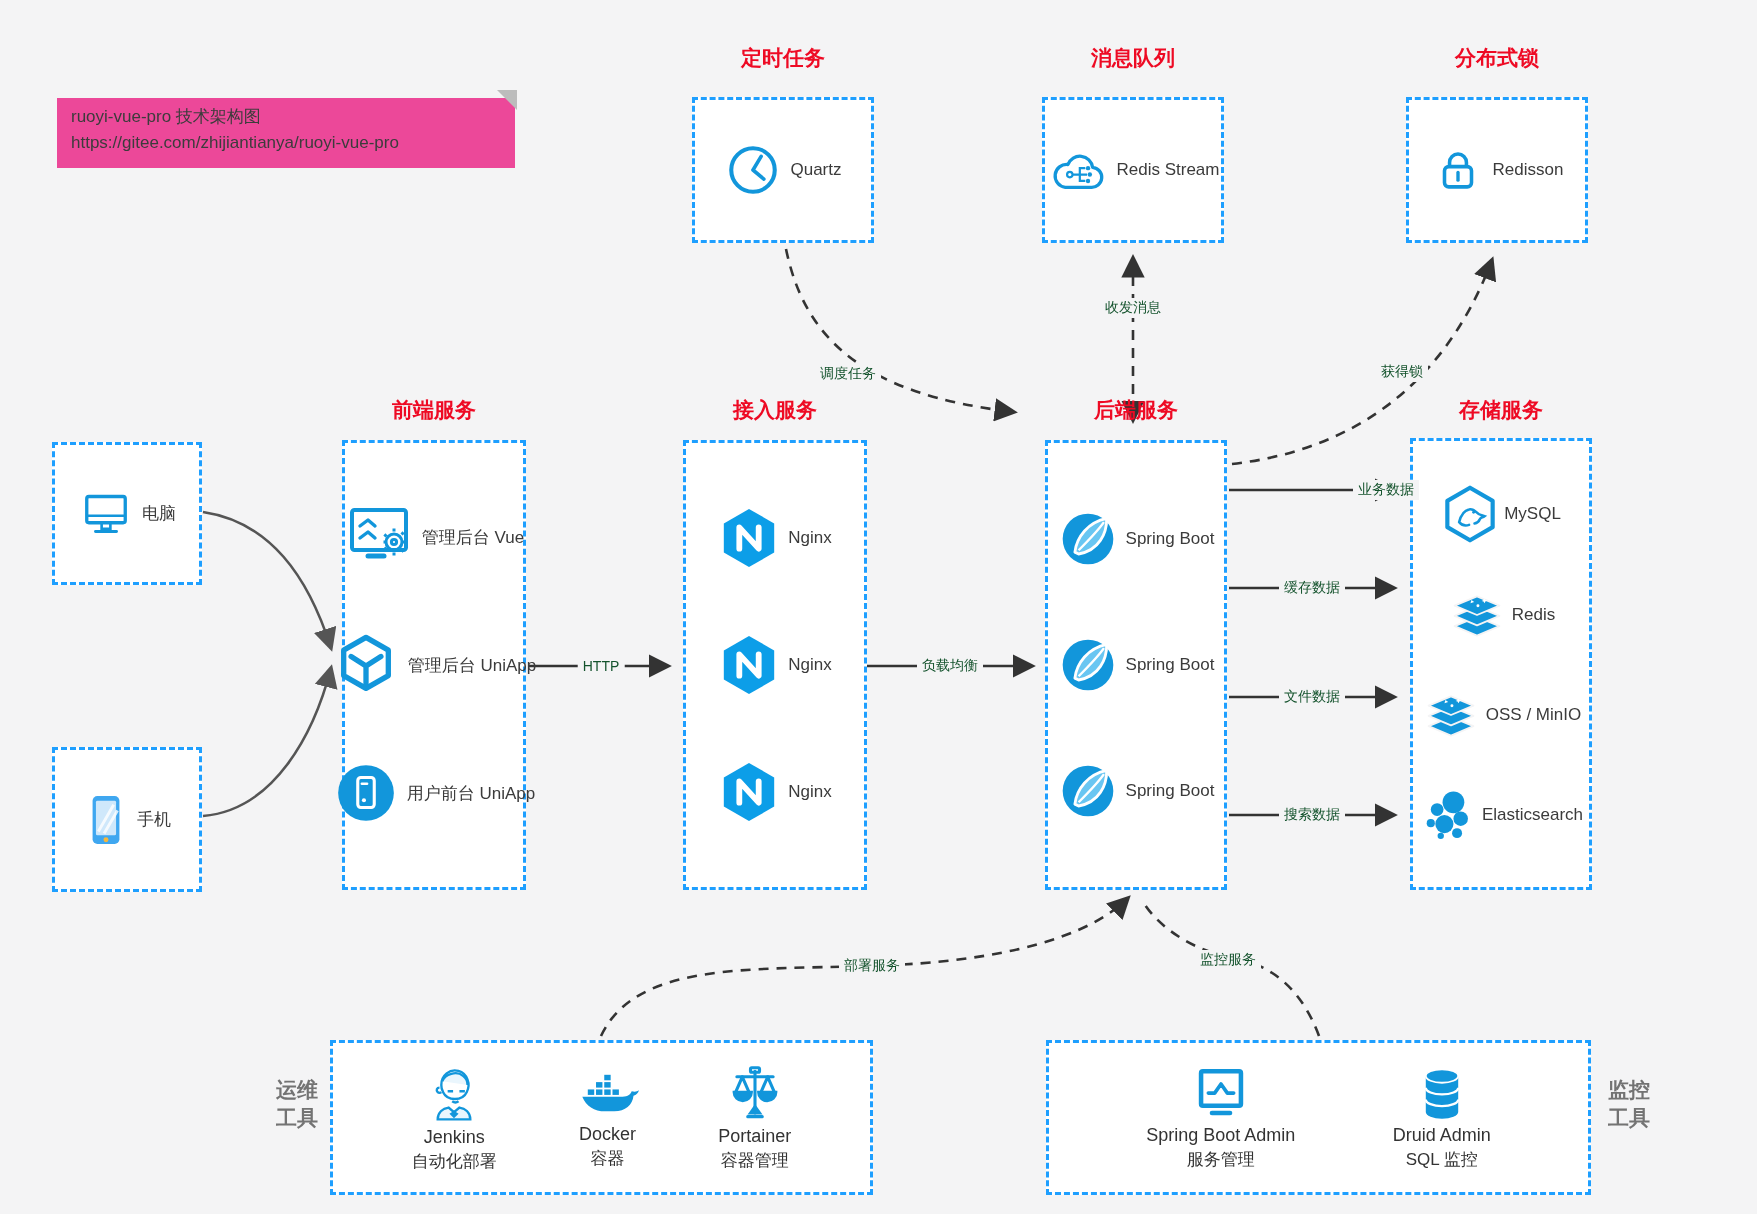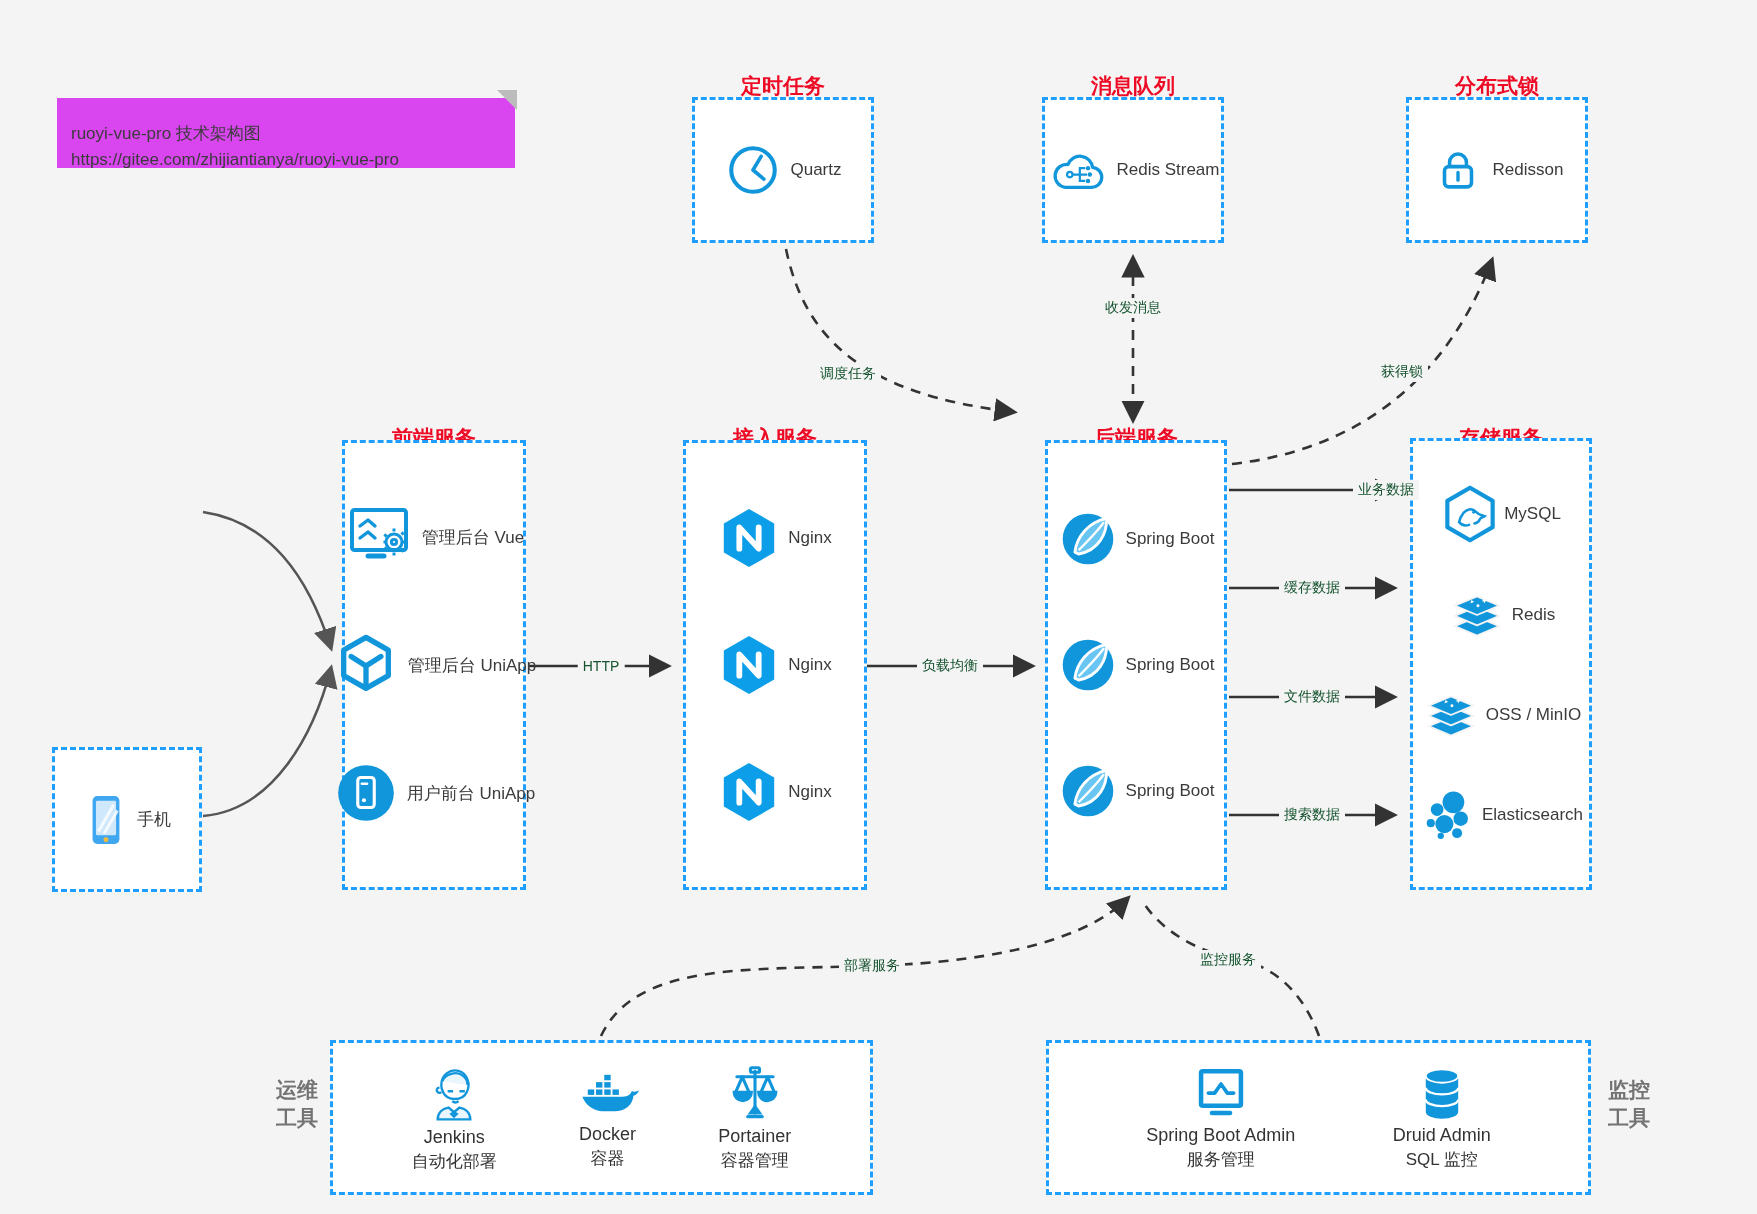--- a/index.html
+++ b/index.html
@@ -1,26 +1,26 @@
 <!DOCTYPE html>
 <html><head>
 <meta charset="utf-8">
 <style>
   html,body{margin:0;padding:0;}
   body{font-family:"Liberation Sans","DejaVu Sans",sans-serif;background:#f4f4f5;}
   .canvas{position:relative;width:1757px;height:1214px;background:#f4f4f5;overflow:hidden;}
 
   
-  .note{position:absolute;left:57px;top:98px;width:458px;height:70px;background:#d946ef;
-        box-sizing:border-box;padding:23px 14px;font-size:17px;line-height:26px;color:#3c3c3c;}
+  .note{position:absolute;left:57px;top:98px;width:458px;height:70px;background:#ec4899;
+        box-sizing:border-box;padding:6px 14px;font-size:17px;line-height:26px;color:#3c3c3c;}
   .note-fold{position:absolute;left:497px;top:90px;width:0;height:0;
         border-left:20px solid transparent;border-top:20px solid #bcbcbc;}
 
   
-  .gtitle{position:absolute;font-size:21px;font-weight:700;color:#ee0a24;text-align:center;white-space:nowrap;margin-top:28px;}
+  .gtitle{position:absolute;font-size:21px;font-weight:700;color:#ee0a24;text-align:center;white-space:nowrap;}
   .side-title{position:absolute;font-size:21px;font-weight:700;color:#737373;text-align:center;line-height:28px;width:50px;}
 
   
   .dbox{position:absolute;background:#ffffff;border:3px dashed #1e9fff;box-sizing:border-box;}
   .flexcol{display:flex;flex-direction:column;align-items:center;justify-content:space-evenly;}
   .item{display:flex;align-items:center;gap:8px;}
   .item .lbl{font-size:17px;color:#3b3b3b;white-space:nowrap;}
   .bitem{display:flex;flex-direction:column;align-items:center;gap:2px;}
   .bitem .nm{font-size:18px;color:#333;white-space:nowrap;}
   .bitem .ds{font-size:17px;color:#333;white-space:nowrap;}
@@ -108,20 +108,33 @@
         <svg width="54" height="56" viewBox="0 0 64 64">
             <rect x="16" y="28" width="32" height="24" rx="5" fill="none" stroke="#1296db" stroke-width="4.2"></rect>
             <path d="M22,28 v-5 a10,10 0 0 1 20,0 v5" fill="none" stroke="#1296db" stroke-width="4.2"></path>
             <path d="M32,35 v9" stroke="#1296db" stroke-width="4" stroke-linecap="round"></path>
           </svg>
       </span>
       <span class="lbl">Redisson</span>
     </div>
   </div>
 
+  <div class="dbox flexcol" style="left:52px;top:442px;width:150px;height:143px">
+    <div class="item">
+      <span class="icon">
+        <svg width="56" height="50" viewBox="0 0 64 56">
+            <rect x="10" y="8" width="44" height="30" rx="2.5" fill="none" stroke="#1296db" stroke-width="3.8"></rect>
+            <path d="M10,30 h44" stroke="#1296db" stroke-width="2.6"></path>
+            <path d="M27,38 h10 v7 h-10 z" fill="none" stroke="#1296db" stroke-width="3"></path>
+            <path d="M20,48 h24" stroke="#1296db" stroke-width="3.4" stroke-linecap="round"></path>
+          </svg>
+      </span>
+      <span class="lbl">电脑</span>
+    </div>
+  </div>
 
   <div class="dbox flexcol" style="left:52px;top:747px;width:150px;height:145px">
     <div class="item">
       <span class="icon">
         <svg width="46" height="54" viewBox="0 0 48 56">
             <rect x="10" y="3" width="28" height="50" rx="5" fill="#3fa7f0"></rect>
             <rect x="13.5" y="8" width="21" height="36" rx="1.5" fill="#cfe8fb"></rect>
             <path d="M16,40 L32,12 M22,42 L36,18" stroke="#ffffff" stroke-width="3" opacity="0.8"></path>
             <circle cx="24" cy="48.5" r="2.6" fill="#f6b73c"></circle>
           </svg>

